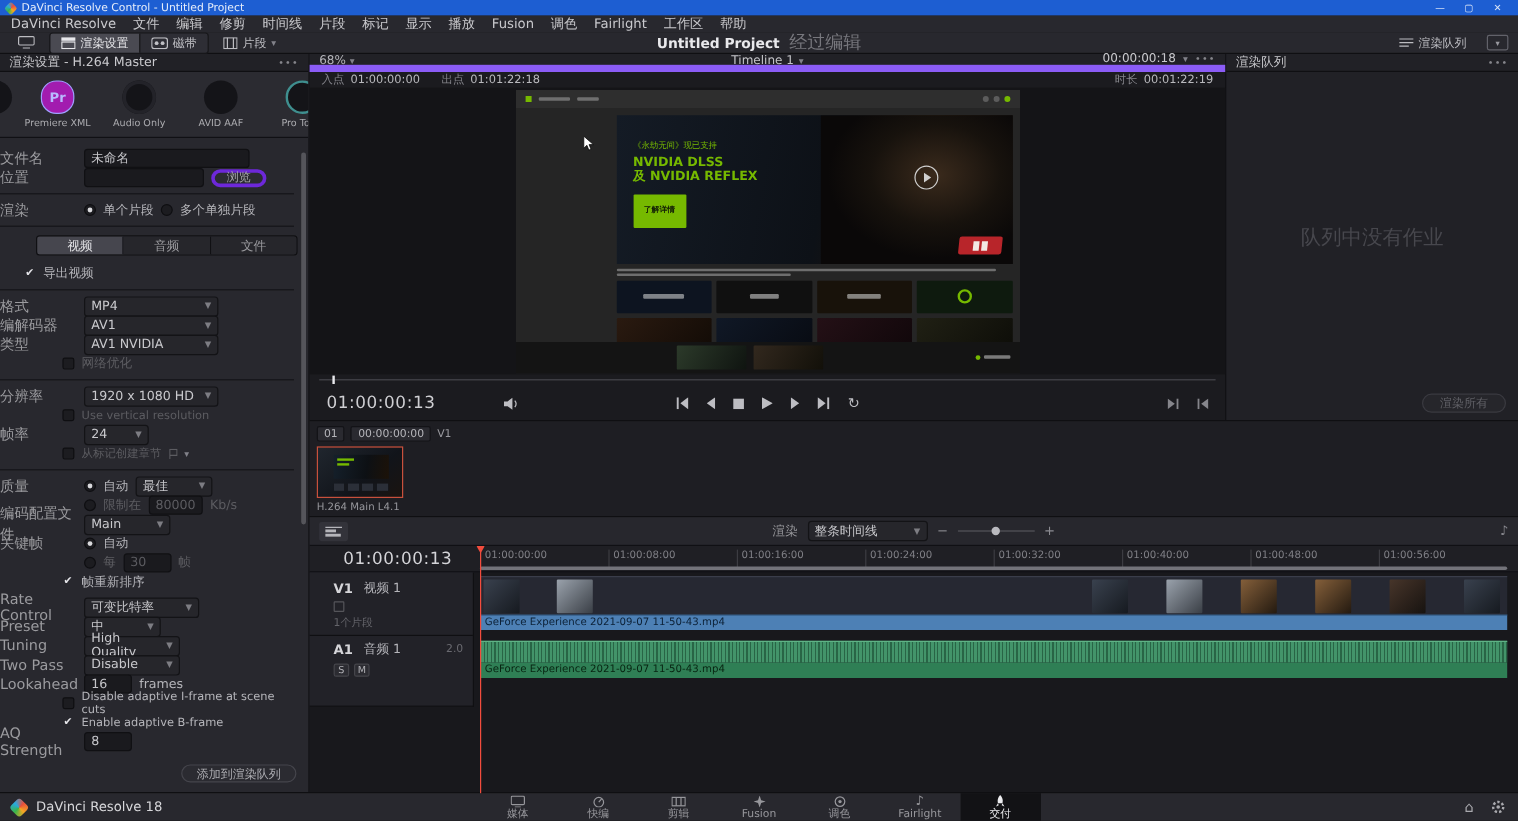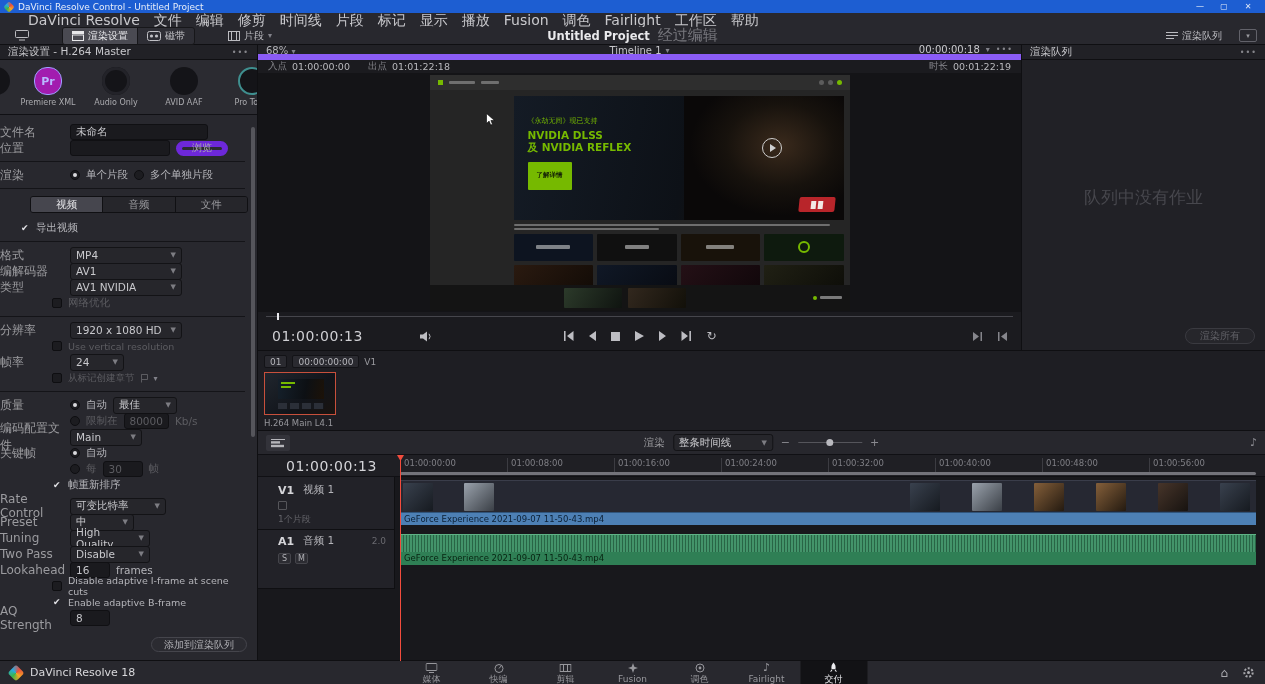--- a/index.html
+++ b/index.html
@@ -11,26 +11,26 @@
   
   #titlebar{position:absolute;top:0;left:0;width:1265px;height:13px;background:#1d5ed2;
             display:flex;align-items:center;gap:5px;padding:0 5px;color:#e6edfa;font-size:9px;}
   .app-mini-logo{width:8px;height:8px;border-radius:2px;transform:rotate(45deg);
             background:conic-gradient(from 0deg,#e84e3d,#f5a623,#39b54a,#27aae1,#e84e3d);flex:none;}
   .win-controls{margin-left:auto;display:flex;}
   .win-btn{width:24px;text-align:center;font-size:8px;line-height:13px;color:#dfe8f8;}
 
   
   #menubar{position:absolute;top:13px;left:0;width:1265px;height:14px;background:#28282e;
-           display:flex;align-items:center;padding-left:21px;font-size:14px;color:#c9c9cd;}
+           display:flex;align-items:center;padding-left:2px;font-size:11px;color:#c9c9cd;}
   #menubar span{padding:0 7px;line-height:14px;}
 
   
   #toolbar{position:absolute;top:27px;left:0;width:1265px;height:18px;background:#28282e;
-           border-bottom:1px solid #0f0f12;display:flex;align-items:center;padding:0 8px;gap:26px;}
+           border-bottom:1px solid #0f0f12;display:flex;align-items:center;padding:0 8px;gap:5px;}
   .tbtn{display:flex;align-items:center;gap:4px;height:16px;padding:0 7px;color:#bcbcc1;font-size:10px;border-radius:2px;}
   .seg{display:flex;border:1px solid #17171a;border-radius:3px;overflow:hidden;background:#2e2e35;}
   .segbtn{display:flex;align-items:center;gap:4px;padding:0 9px;height:16px;font-size:10px;color:#c0c0c5;}
   .segbtn+.segbtn{border-left:1px solid #17171a;}
   .segbtn.active{background:#4a4a52;color:#e8e8eb;}
   .tb-center{position:absolute;left:50%;transform:translateX(-50%);display:flex;align-items:center;gap:8px;}
   .tb-title{font-weight:bold;color:#e9e9ec;font-size:11.5px;}
   .tb-status{color:#77777d;font-size:15px;}
   .tb-right{margin-left:auto;display:flex;align-items:center;gap:10px;}
   .panel-toggle{width:18px;height:13px;border:1px solid #62626a;border-radius:2px;display:flex;
@@ -53,21 +53,21 @@
   .picon.inner{box-shadow:inset 0 0 0 3px #232329;}
   .plabel{font-size:8px;color:#ababaf;white-space:nowrap;}
   .preset.partial{position:absolute;left:-30px;top:7px;}
   .lp-scrollbar{position:absolute;right:2px;top:82px;width:4px;height:310px;background:#55555b;border-radius:2px;}
   .lp-form{padding:9px 12px 0 0;}
   .frow{display:flex;align-items:center;height:16px;gap:6px;margin-bottom:0;}
   .flabel{width:64px;color:#9b9b9f;font-size:12px;flex:none;}
   .dim{color:#5c5c61 !important;}
   .tinput{height:16px;background:#1a1a1e;border:1px solid #101013;border-radius:3px;color:#c9c9cd;
           font-size:10.5px;padding:0 5px;width:138px;font-family:inherit;}
-  .btn-pill{height:15px;padding:0 10px;border:6px solid #6d28d9;border-radius:8px;background:#2b2b31;
+  .btn-pill{height:15px;padding:0 10px;border:3px solid #6d28d9;border-radius:8px;background:#2b2b31;
             color:#a9a9ae;font-size:10px;display:flex;align-items:center;}
   .sep{height:1px;background:#141418;margin:5px 0;}
   .radio{width:10px;height:10px;border-radius:50%;background:#1c1c20;border:1px solid #0e0e11;position:relative;flex:none;}
   .radio.on::after{content:"";position:absolute;inset:2px;border-radius:50%;background:#d9d9dc;}
   .cb{width:10px;height:10px;border-radius:2px;background:#1c1c20;border:1px solid #0e0e11;position:relative;flex:none;}
   .cb.checked{background:transparent;border-color:transparent;}
   .cb.checked::after{content:"✔";color:#e6e6ea;font-size:9px;position:absolute;top:-1px;left:0;}
   .cbrow{display:flex;align-items:center;gap:6px;height:16px;padding-left:52px;font-size:10.5px;color:#b5b5ba;}
   .cbrow.small{font-size:9.5px;}
   .dd{height:17px;background:#26262b;border:1px solid #131316;border-radius:3px;padding:0 5px;

